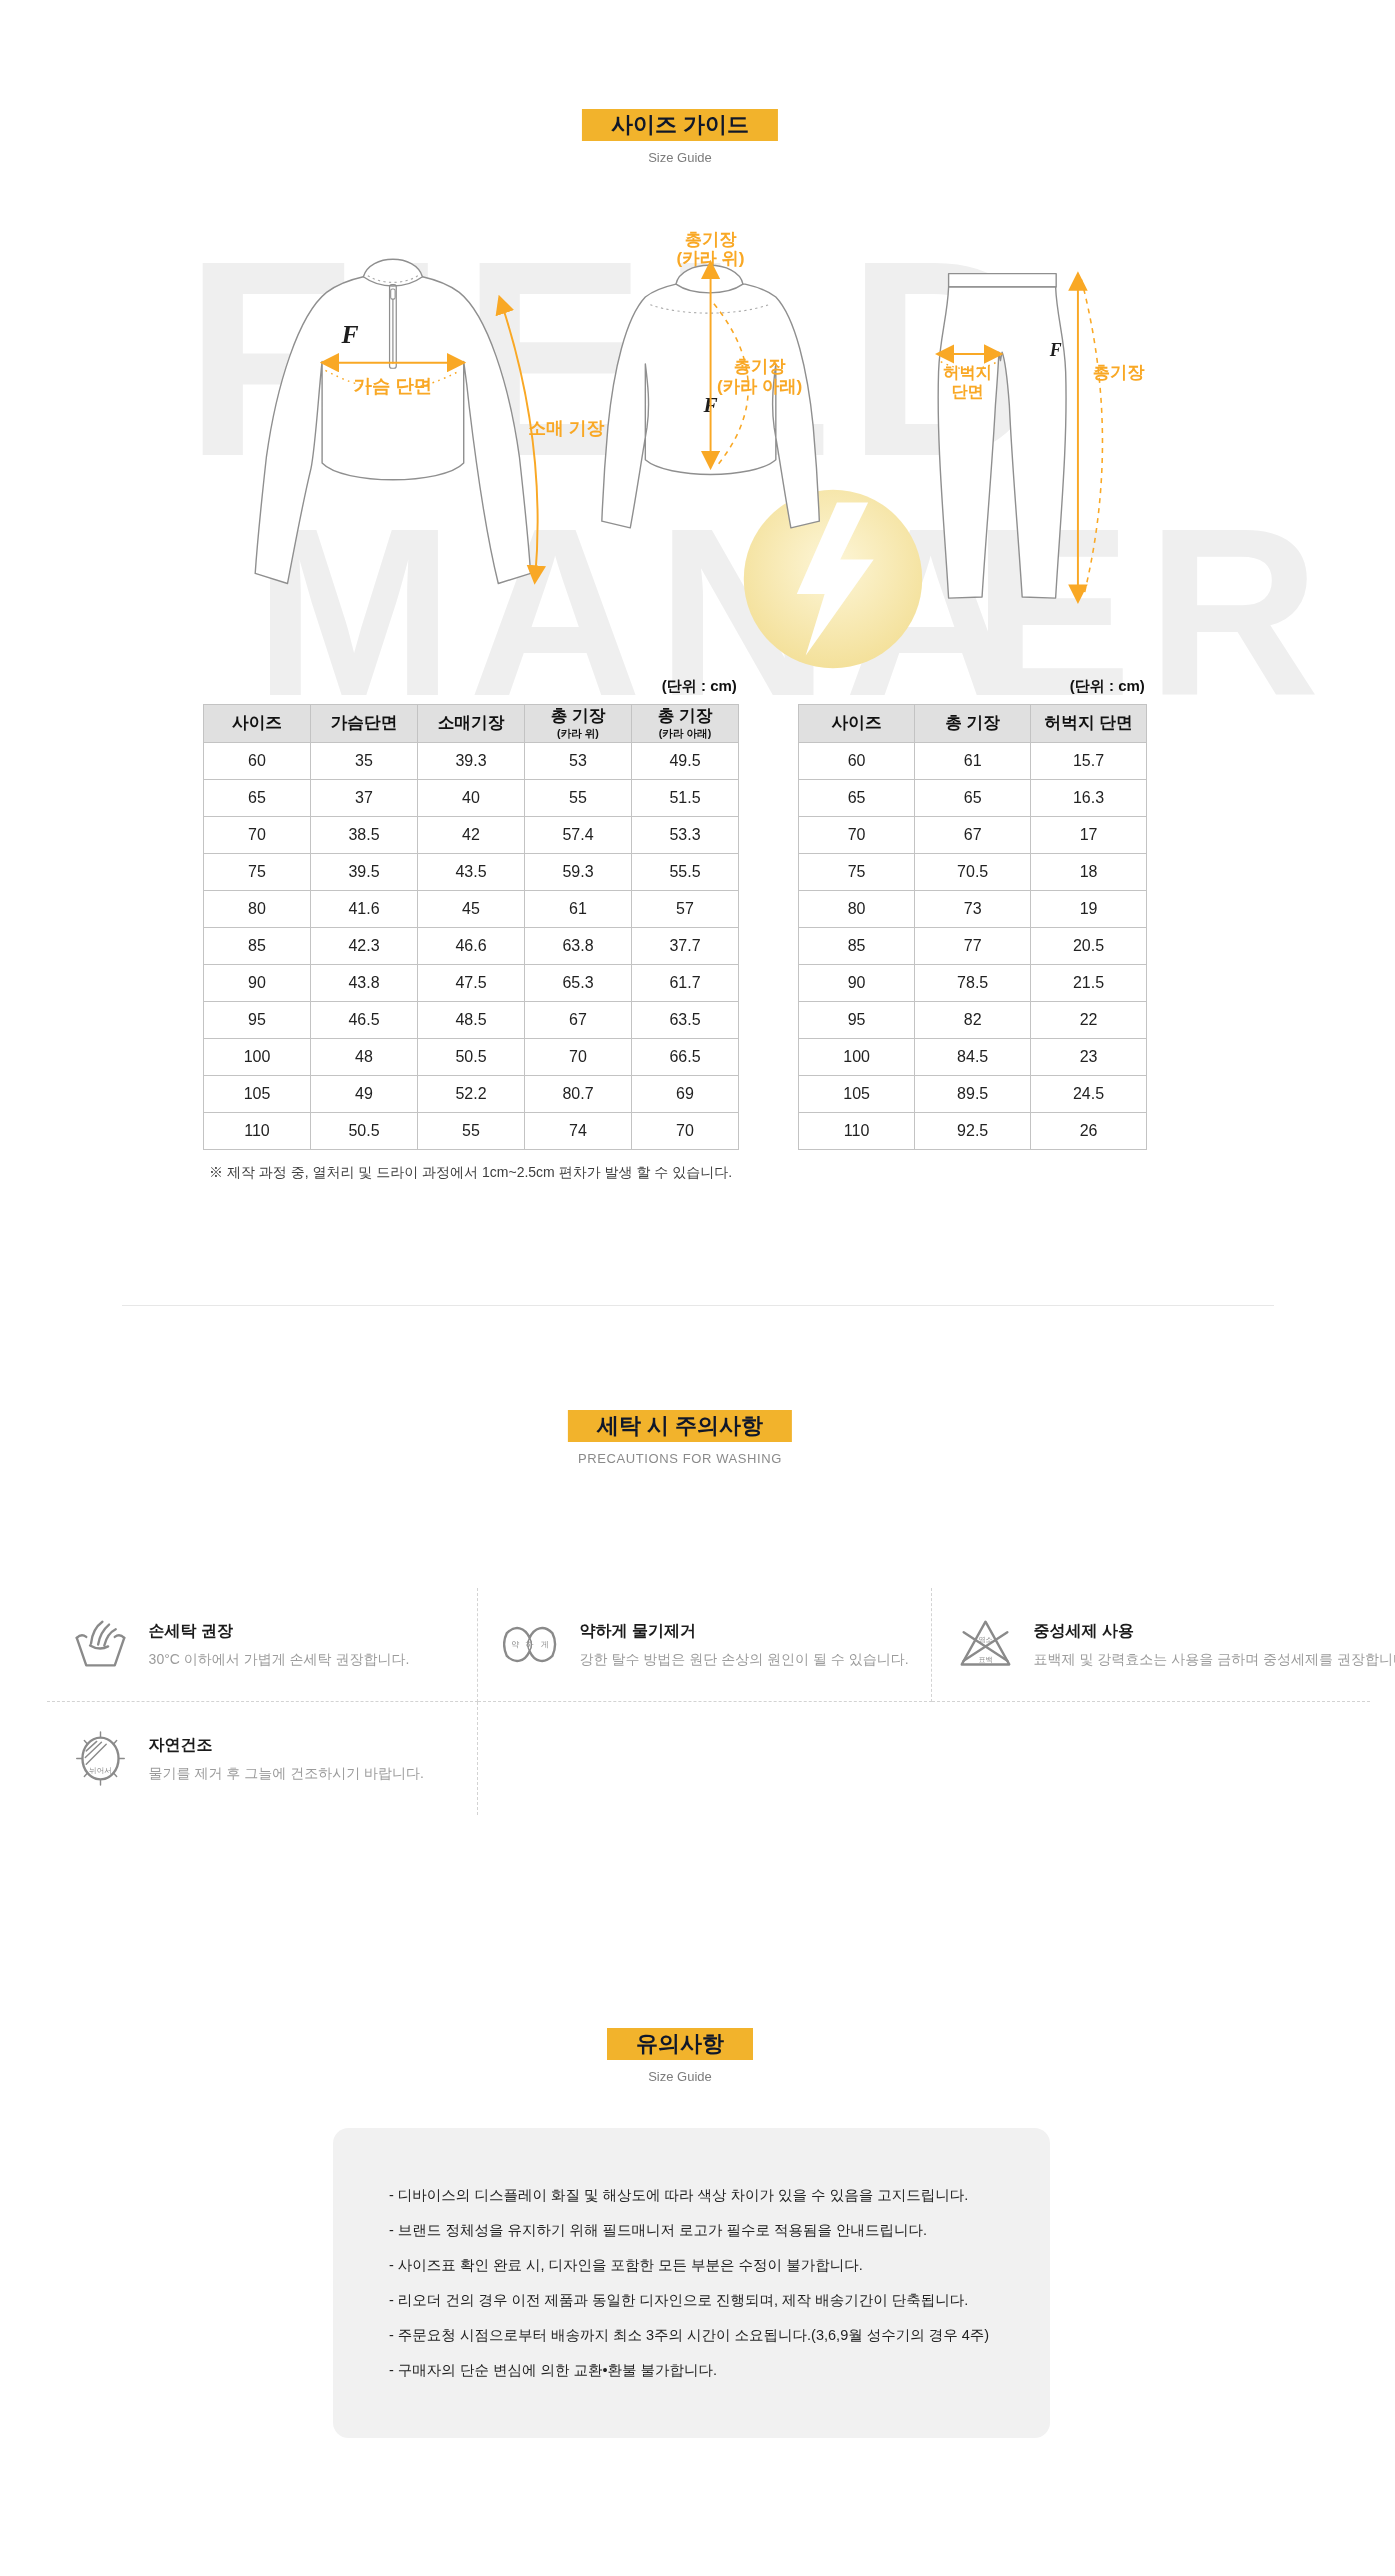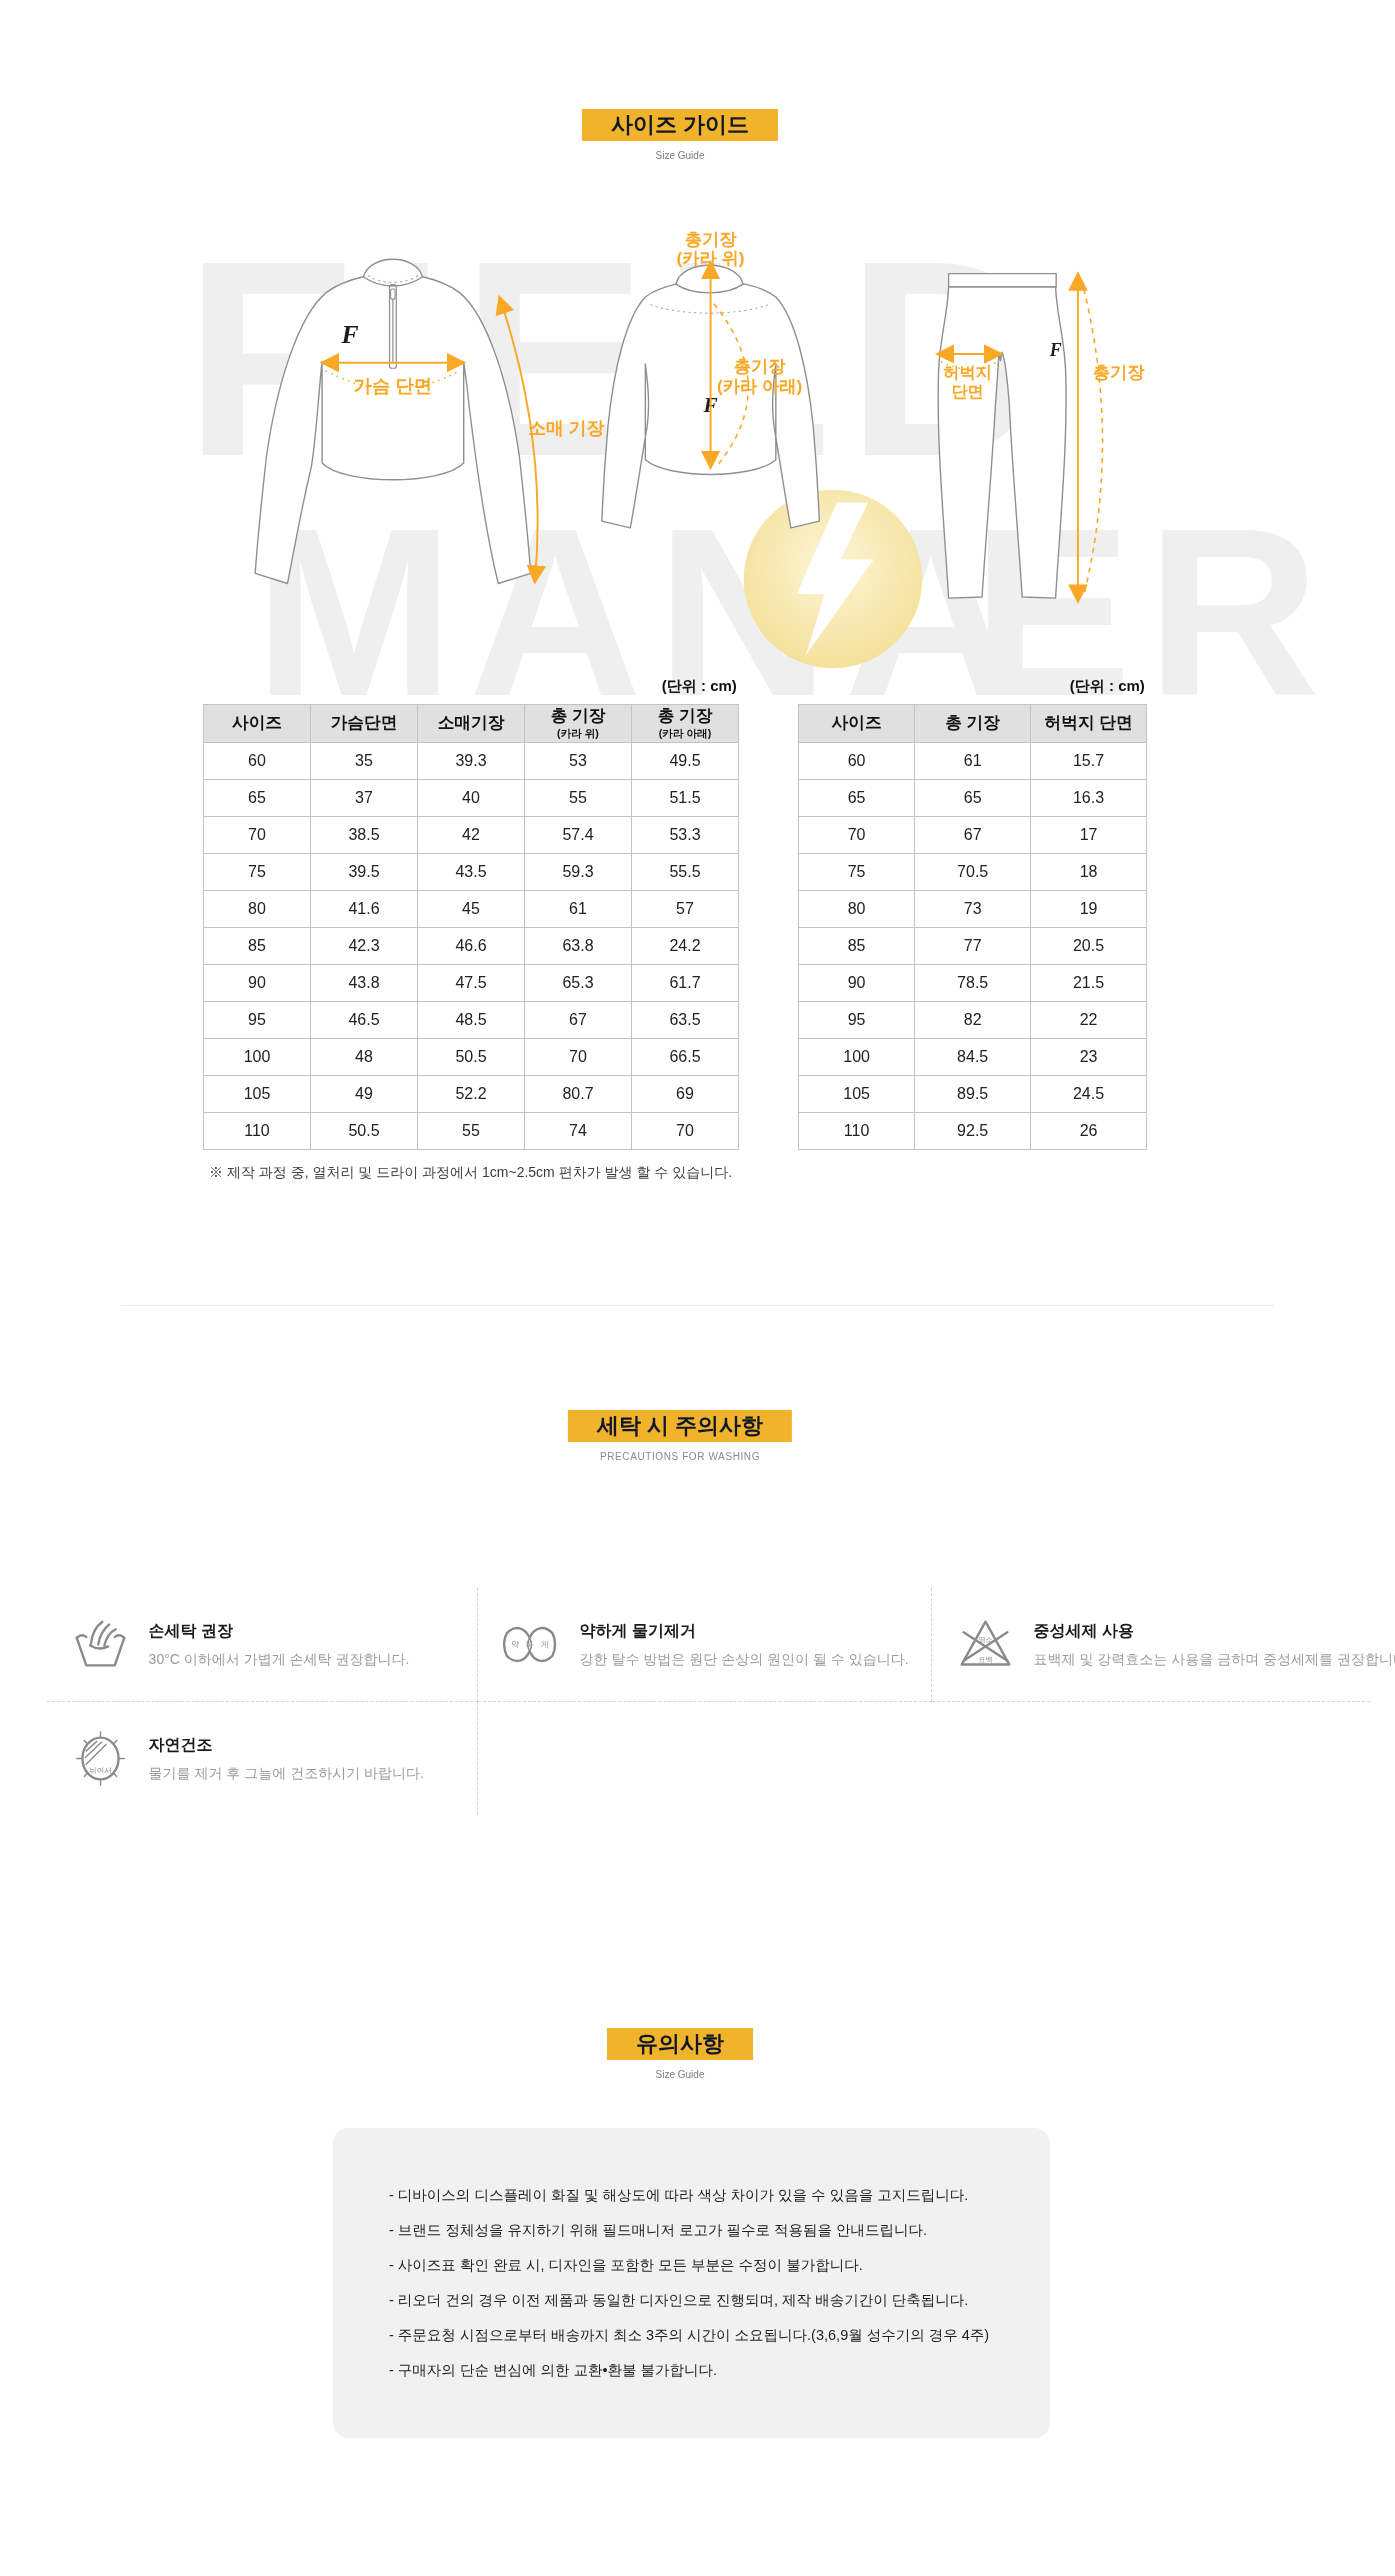--- a/index.html
+++ b/index.html
@@ -4,21 +4,21 @@
 <style>
   html,body{margin:0;padding:0;background:#fff;}
   .page{position:relative;width:1395px;height:2576px;background:#ffffff;
         font-family:"Liberation Sans",sans-serif;overflow:hidden;}
 
   
   .sec-head{position:absolute;left:680px;transform:translateX(-50%);
             text-align:center;z-index:4;white-space:nowrap;}
   .sec-head .hl{display:inline-block;background:#F2B32C;color:#0f172a;
                 font-weight:700;font-size:22px;padding:3.9px 29px;line-height:1.1;}
-  .sec-head .sub{margin-top:9px;font-size:10px;color:#7c7c7c;font-weight:400;}
+  .sec-head .sub{margin-top:9px;font-size:13px;color:#7c7c7c;font-weight:400;}
   .sec-head .sub.caps{letter-spacing:0.6px;color:#8a8a8a;}
 
   
   .wm{position:absolute;z-index:0;color:#EFEFEF;font-weight:700;line-height:1;
       letter-spacing:14.5px;user-select:none;}
   #wm-line1{left:184px;top:219px;font-size:279px;}
   #wm-line2a{left:254px;top:492px;font-size:240px;}
   #wm-line2b{left:972px;top:492px;font-size:240px;}
   #wm-ball{position:absolute;left:741px;top:487px;z-index:0;}
 
@@ -214,21 +214,21 @@
             <td>41.6</td>
             <td>45</td>
             <td>61</td>
             <td>57</td>
           </tr>
           <tr>
             <td>85</td>
             <td>42.3</td>
             <td>46.6</td>
             <td>63.8</td>
-            <td>24.2</td>
+            <td>37.7</td>
           </tr>
           <tr>
             <td>90</td>
             <td>43.8</td>
             <td>47.5</td>
             <td>65.3</td>
             <td>61.7</td>
           </tr>
           <tr>
             <td>95</td>

